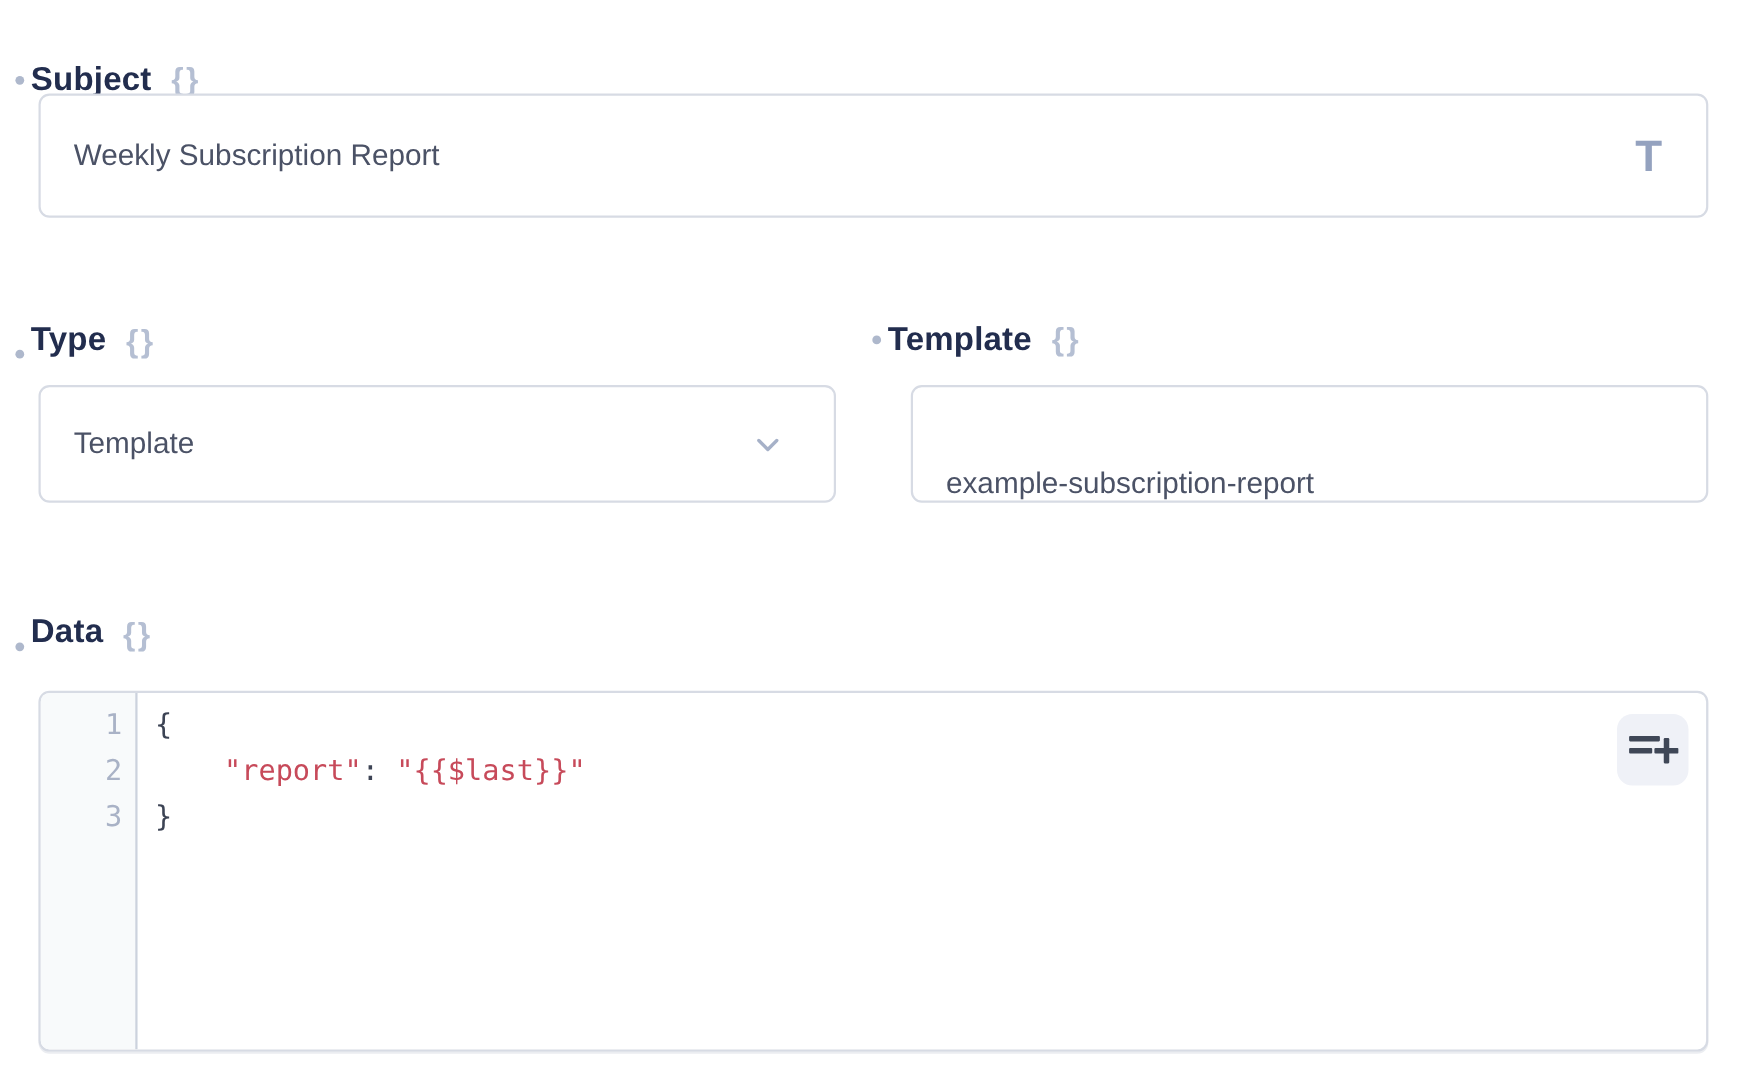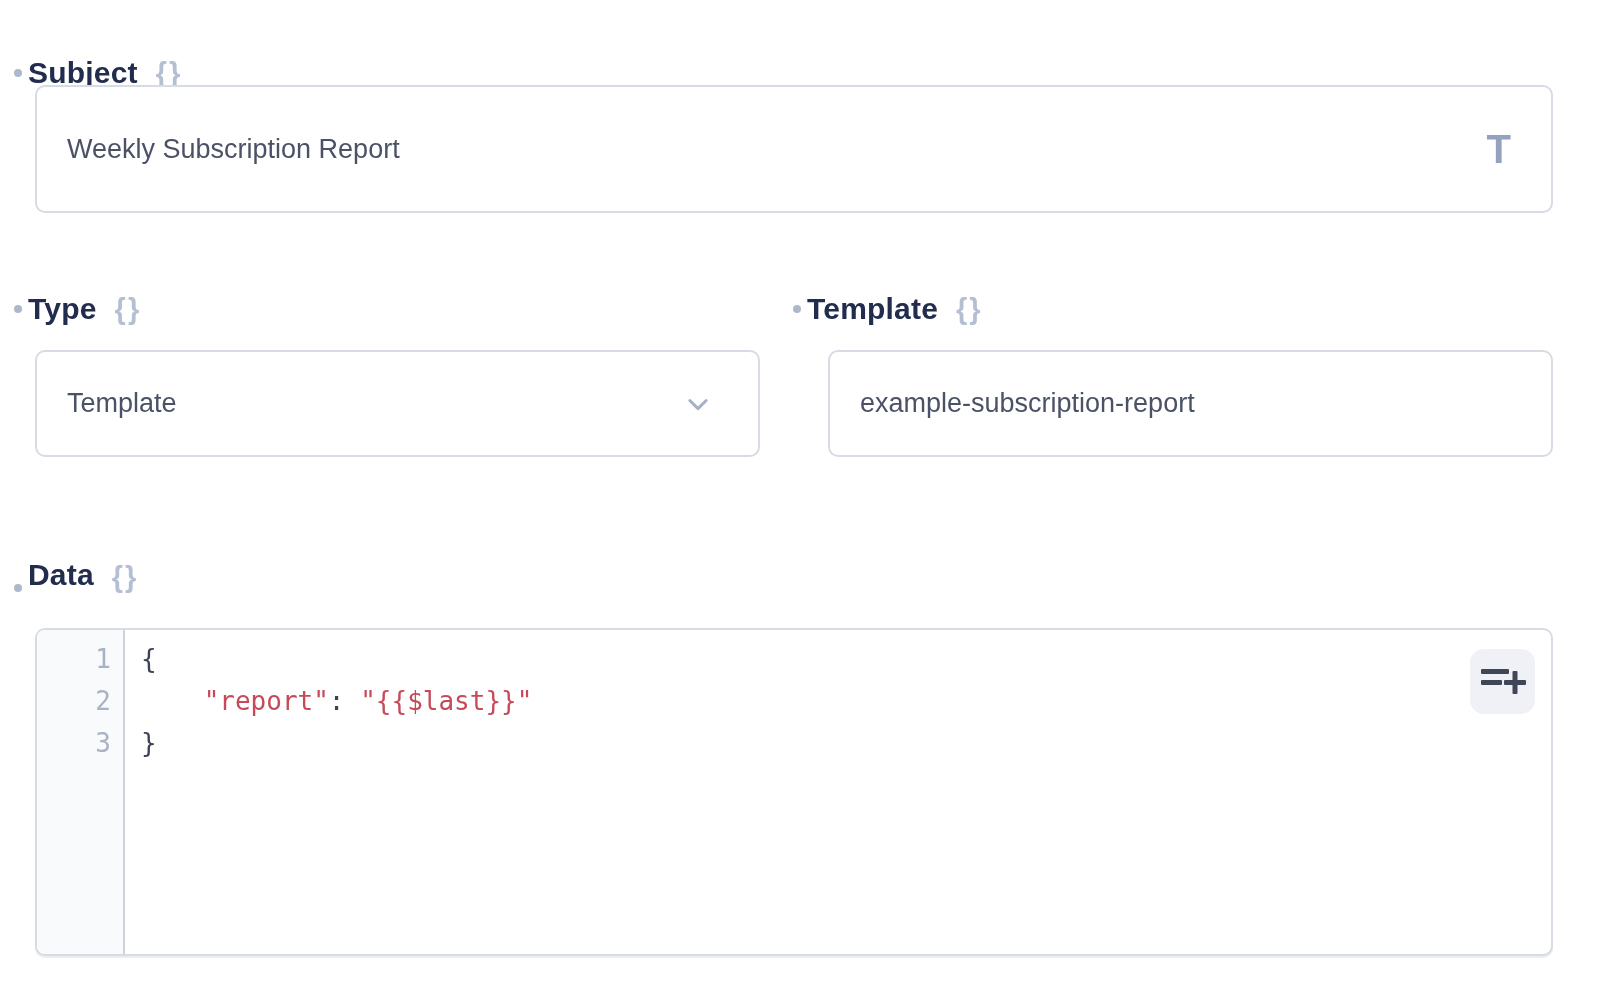--- a/index.html
+++ b/index.html
@@ -126,45 +126,45 @@
 </style>
 </head>
 <body>
 
 <div class="field-label" style="left:14px; top:28px;margin-top:28px;">
   <span class="dot"></span>
   <span class="label-text">Subject</span>
   <span class="expr-icon">{}</span>
 </div>
 
-<div class="input-box" style="left:35px; top:85px; width:1518px; height:128px;">
+<div class="input-box" style="left:35px; top:85px; width:1518px; height:113px;">
   <div class="input-value">Weekly Subscription Report</div>
   <span class="input-suffix-icon">T</span>
 </div>
 
-<div class="field-label" style="left:14px; top:292px;">
+<div class="field-label" style="left:14px; top:292px;align-items:flex-end;">
   <span class="dot"></span>
   <span class="label-text">Type</span>
   <span class="expr-icon">{}</span>
 </div>
 
 <div class="input-box" style="left:35px; top:350px; width:725px; height:107px;">
   <div class="input-value">Template</div>
   <svg class="chevron" viewBox="0 0 24 24">
     <polyline points="5,9 12,16 19,9" fill="none" stroke="#a6b1c8" stroke-width="2.6" stroke-linecap="round" stroke-linejoin="round"></polyline>
   </svg>
 </div>
 
 <div class="field-label" style="left:793px; top:292px;">
   <span class="dot"></span>
   <span class="label-text">Template</span>
   <span class="expr-icon">{}</span>
 </div>
 
-<div class="input-box" style="left:828px; top:350px; width:725px; height:107px;">
+<div class="input-box" style="left:828px; top:350px; width:725px; height:107px;align-items:flex-end;">
   <div class="input-value">example-subscription-report</div>
 </div>
 
 <div class="field-label" style="left:14px; top:558px;align-items:flex-end;">
   <span class="dot"></span>
   <span class="label-text">Data</span>
   <span class="expr-icon">{}</span>
 </div>
 
 <div class="editor">

